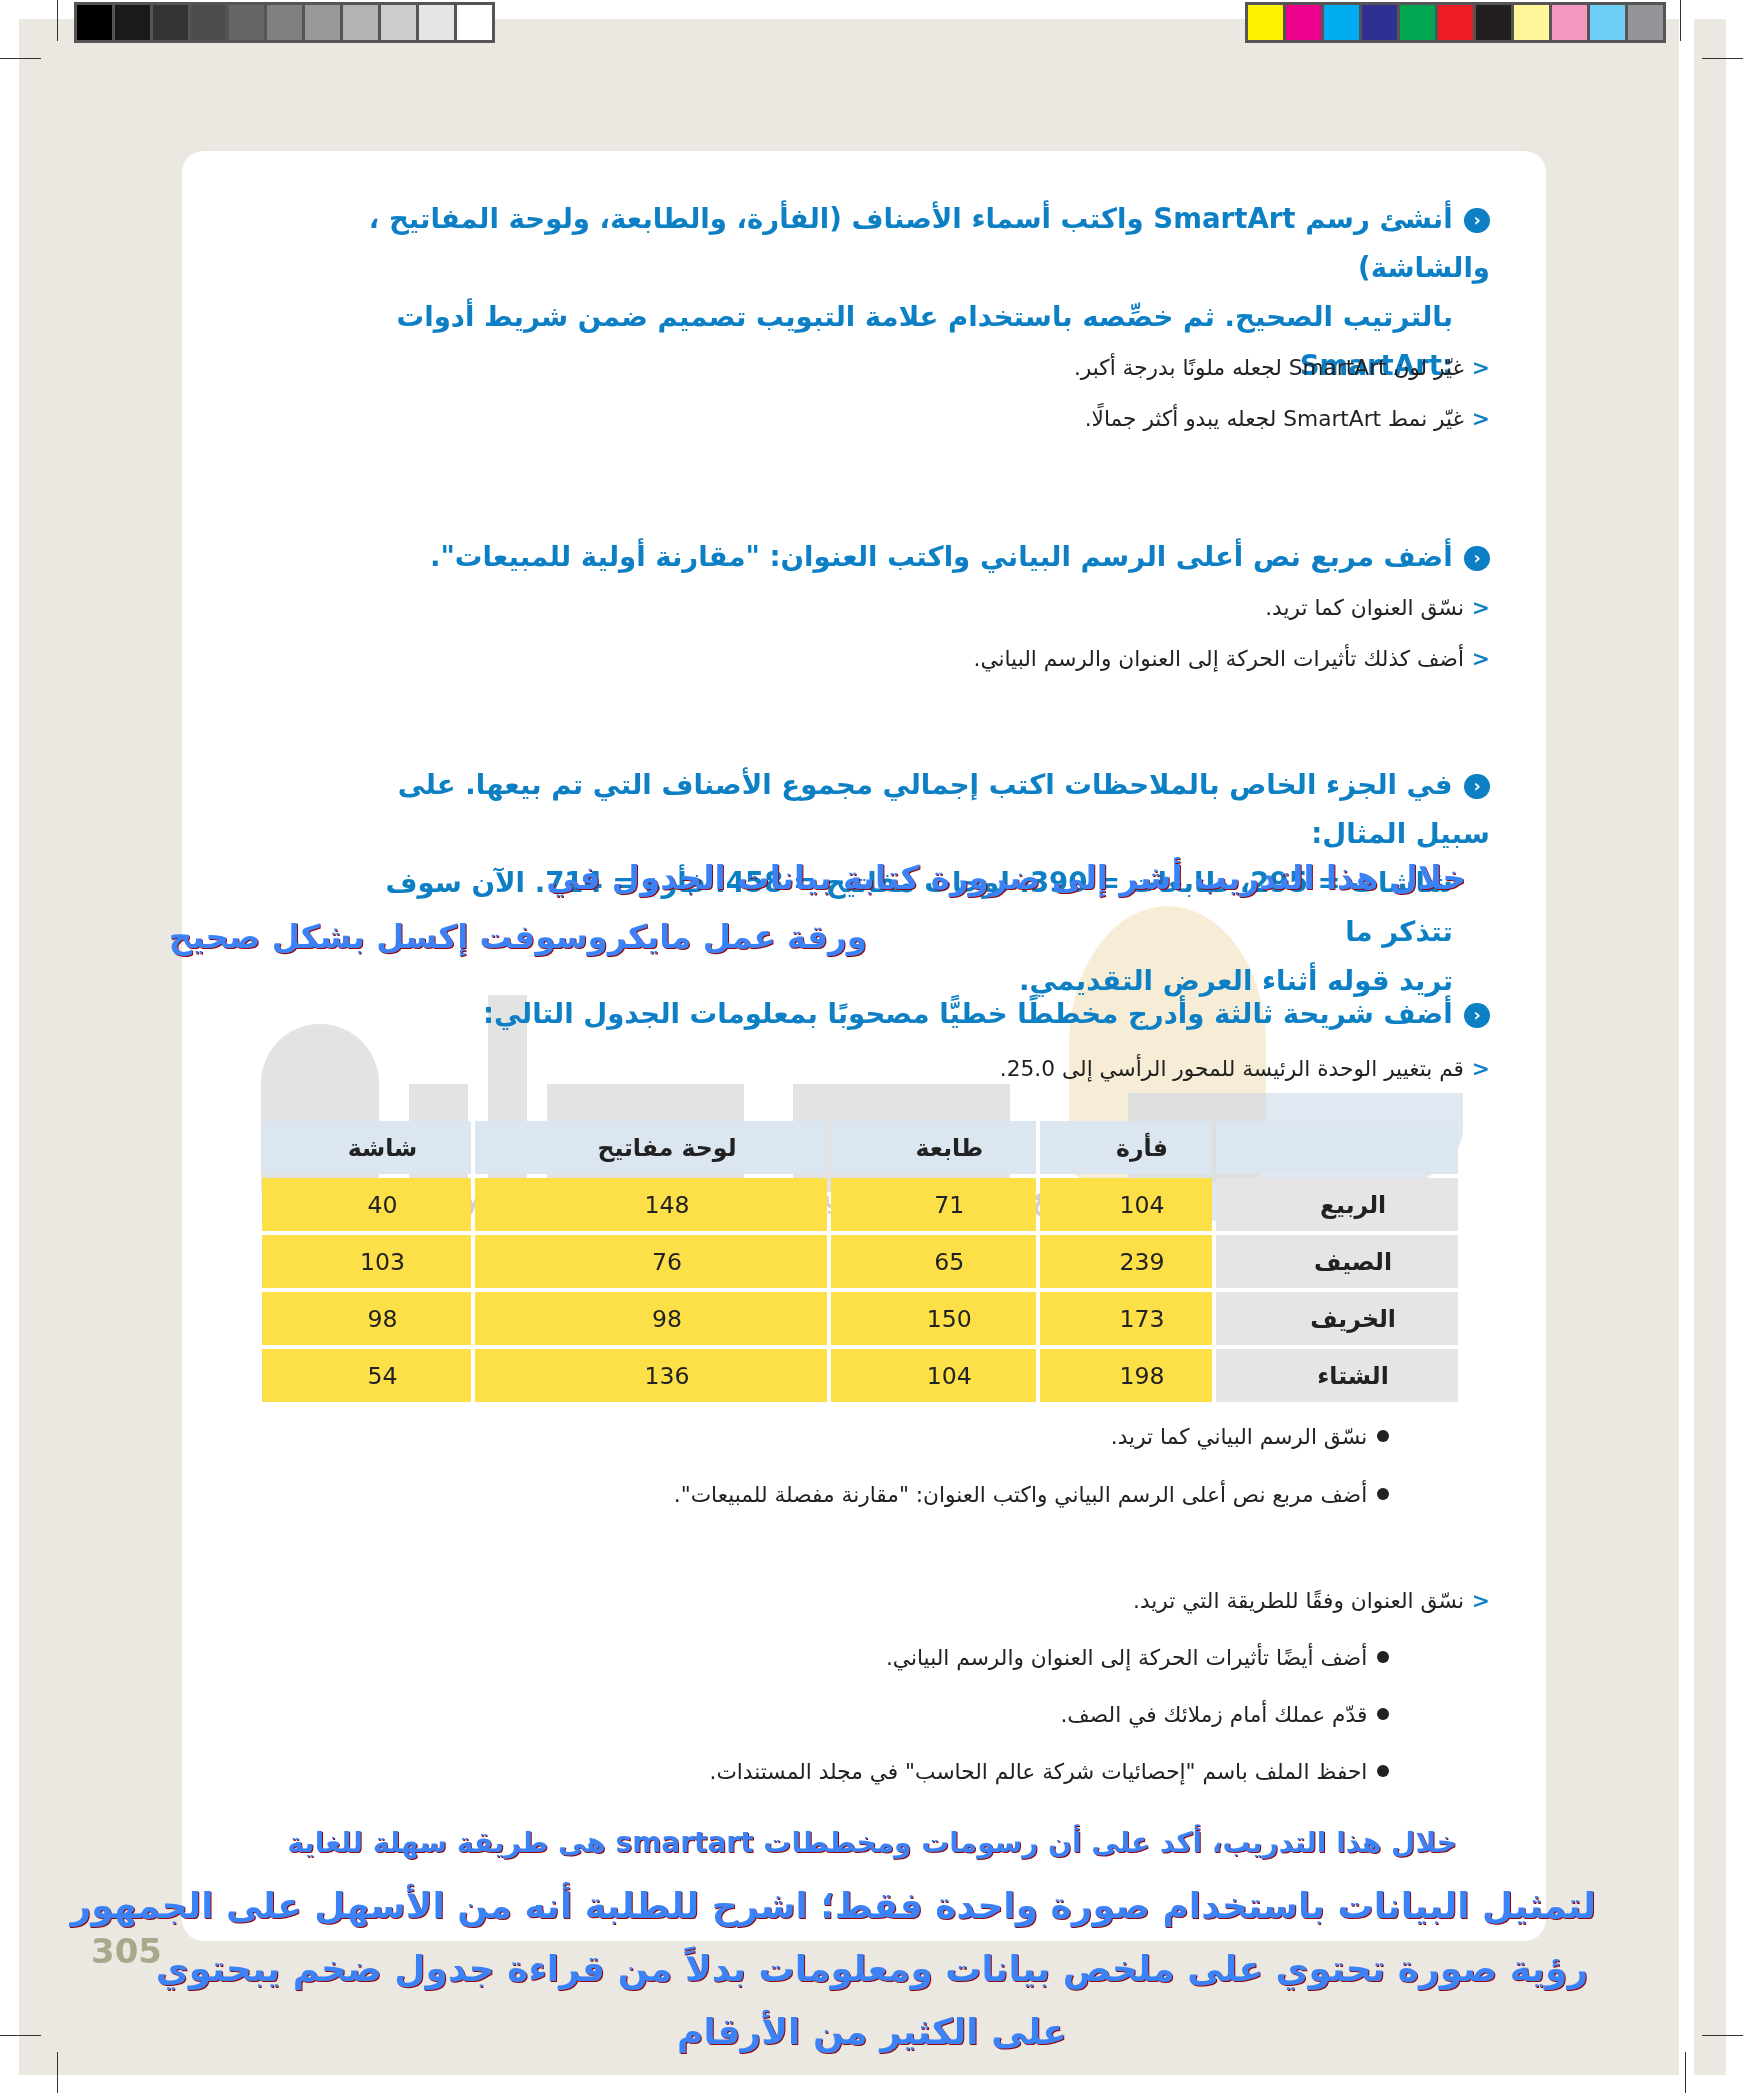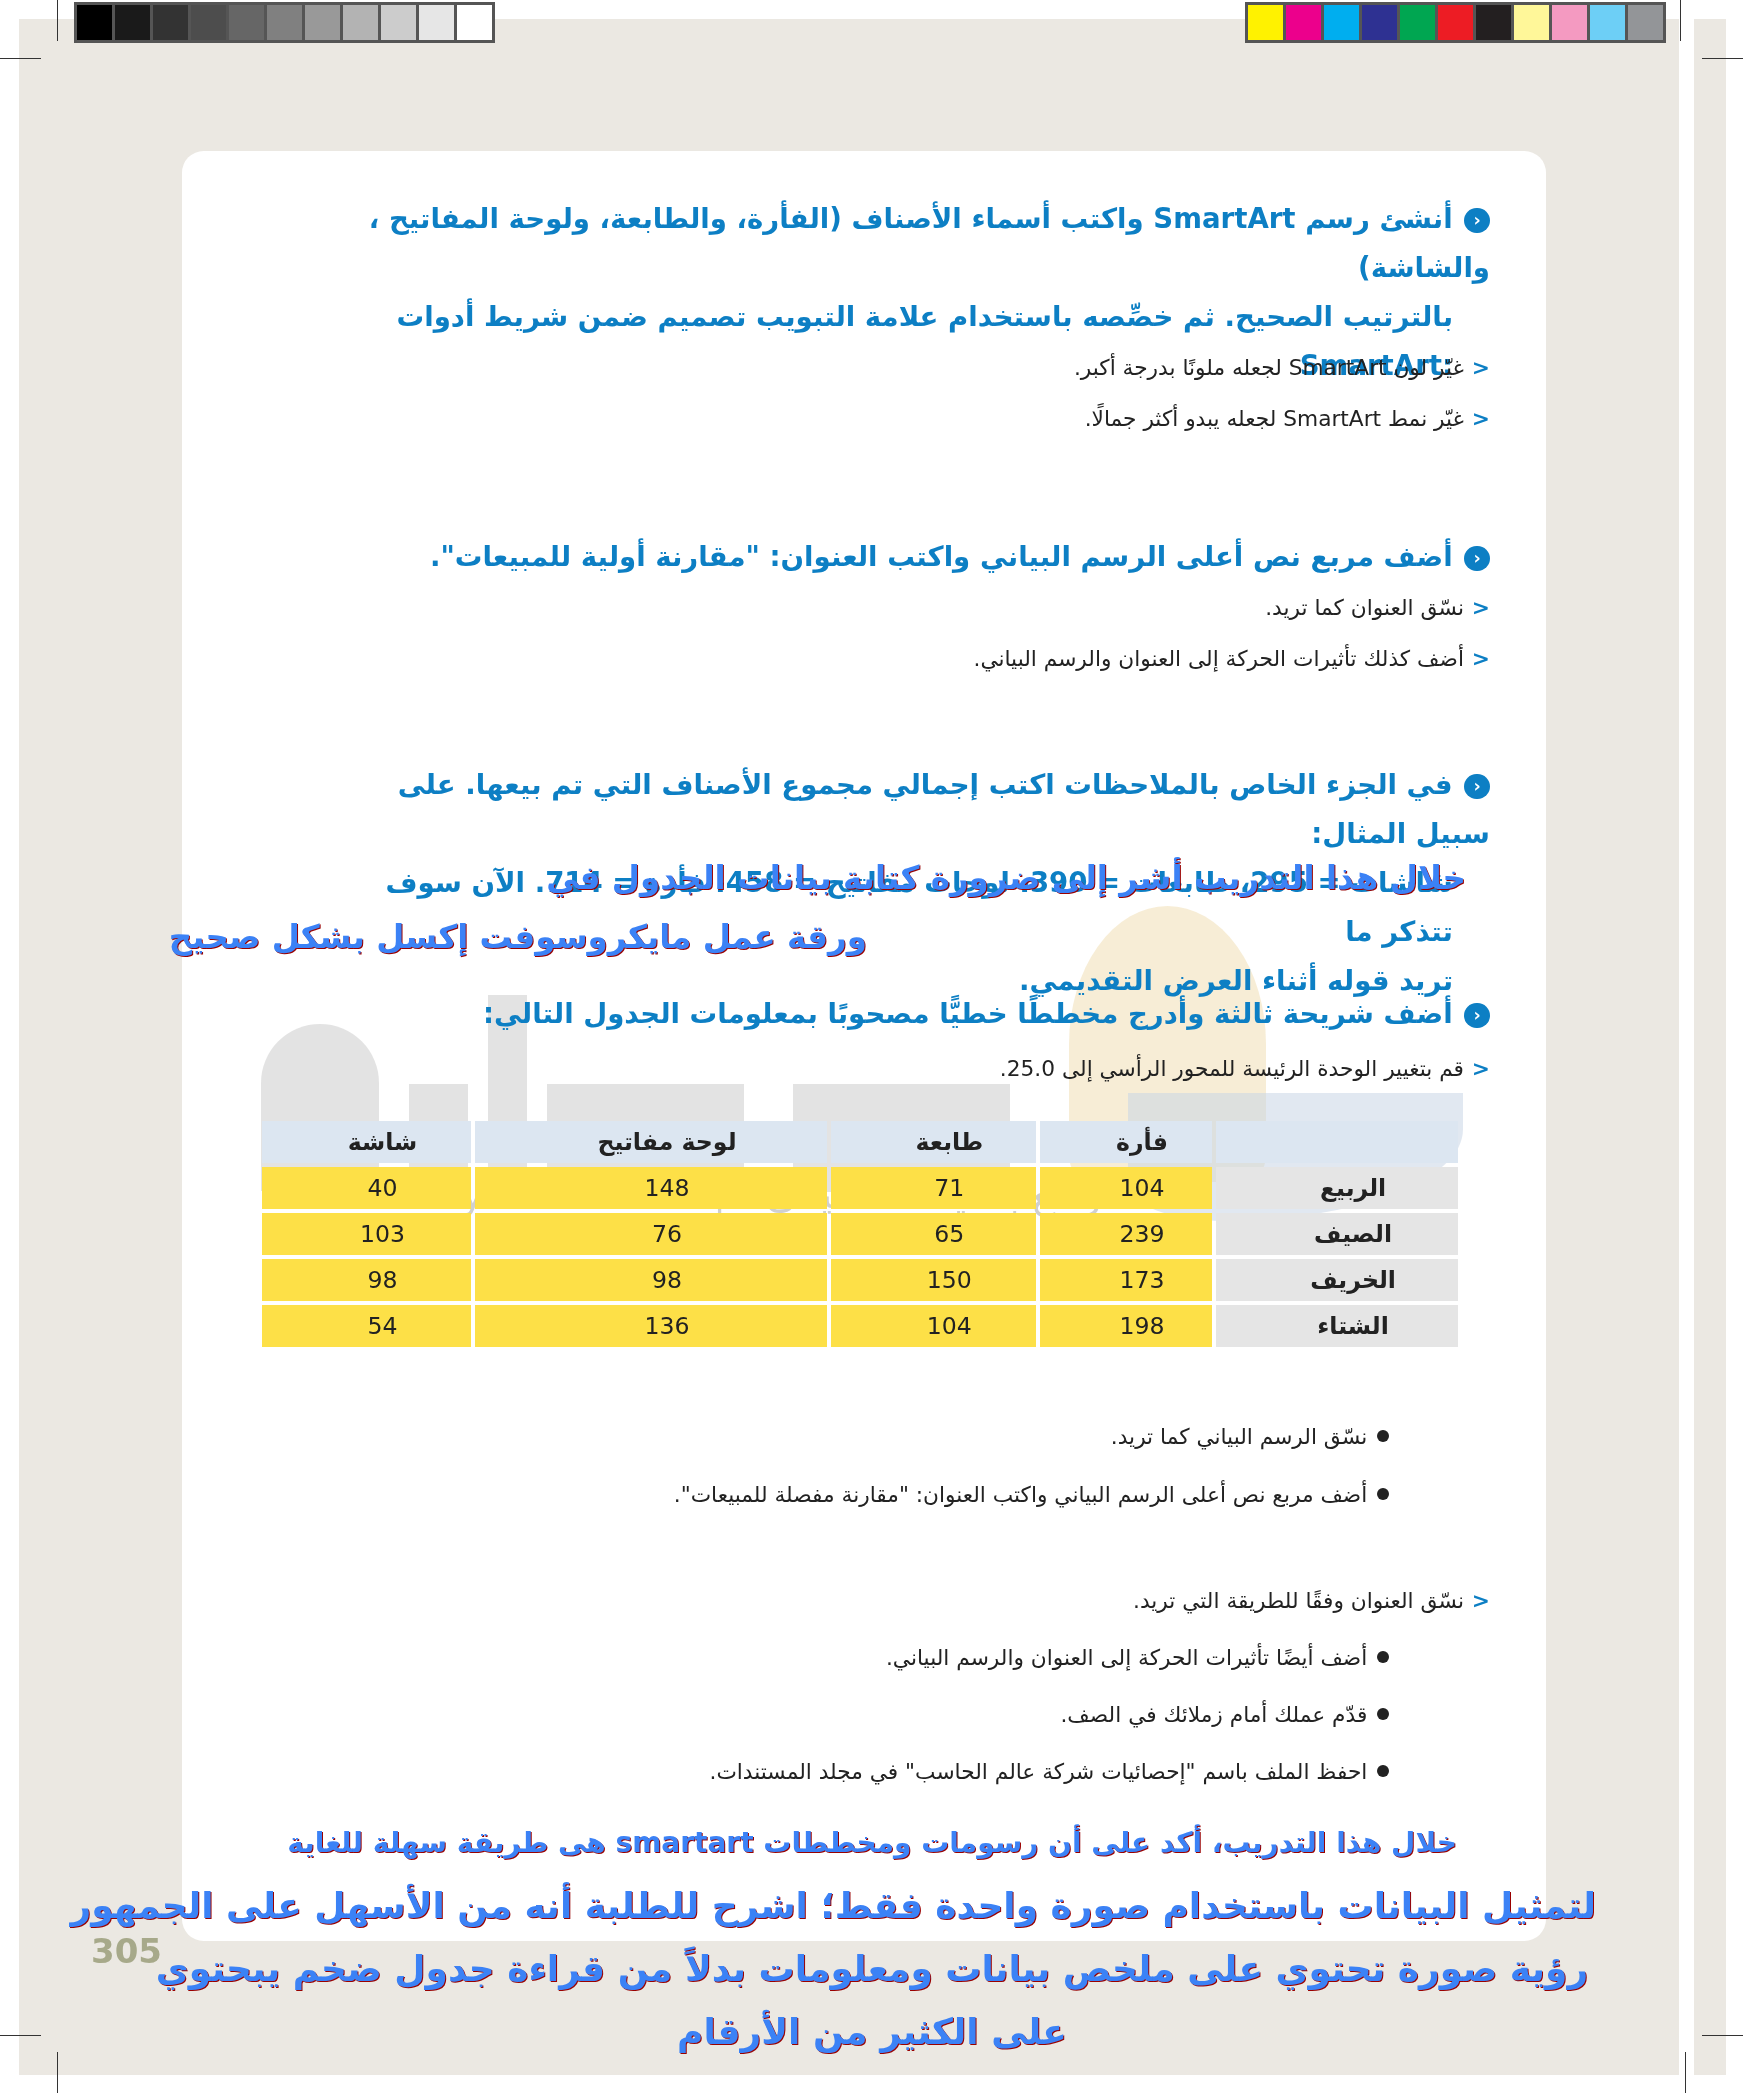--- a/index.html
+++ b/index.html
@@ -31,21 +31,21 @@
     .step .step-icon { display: inline-flex; align-items: center; justify-content: center; width: 25.6px; height: 25.6px; border-radius: 50%; background: #0d7fc4; color: #fff; font-size: 17.7px; margin-left: 11.8px; vertical-align: 2px; font-weight: bold; }
 
     .sub { position: absolute; right: 254px; font-family: "DejaVu Sans", sans-serif; font-size: 21.7px; color: #222; line-height: 29.6px; white-space: nowrap; }
     .sub .chev { color: #0d7fc4; font-weight: bold; margin-left: 7.9px; }
     .bullet { position: absolute; font-family: "DejaVu Sans", sans-serif; font-size: 21.7px; color: #222; line-height: 29.6px; white-space: nowrap; }
     .bullet .dot { display: inline-block; width: 11.8px; height: 11.8px; border-radius: 50%; background: #222; margin-left: 9.9px; vertical-align: 2px; }
 
     .note-red { position: absolute; color: #3b82f6; font-family: "DejaVu Sans", sans-serif; font-weight: bold; white-space: nowrap; text-shadow: 1px 1px 0 #900; }
 
     table.data-table { position: absolute; left: 258px; top: 1117px; width: 1204px; border-collapse: separate; border-spacing: 4.9px 4.9px; direction: rtl; }
-    table.data-table th, table.data-table td { height: 42px; text-align: center; font-family: "DejaVu Sans", sans-serif; font-size: 23.6px; color: #222; padding-left: 32px; }
+    table.data-table th, table.data-table td { height: 53px; text-align: center; font-family: "DejaVu Sans", sans-serif; font-size: 23.6px; color: #222; padding-left: 32px; }
     table.data-table th { background: #dce6f1; font-weight: bold; }
     table.data-table td { background: #fde047; }
     table.data-table td.row-head { background: #e5e5e5; font-weight: bold; }
     table.data-table th.corner { background: #dce6f1; }
 
     .page-number { position: absolute; left: 91px; top: 1931px; font-family: "DejaVu Sans", sans-serif; font-weight: bold; font-size: 34px; color: #a7a98a; text-align: right; }
   </style>
 </head>
 <body>
 

